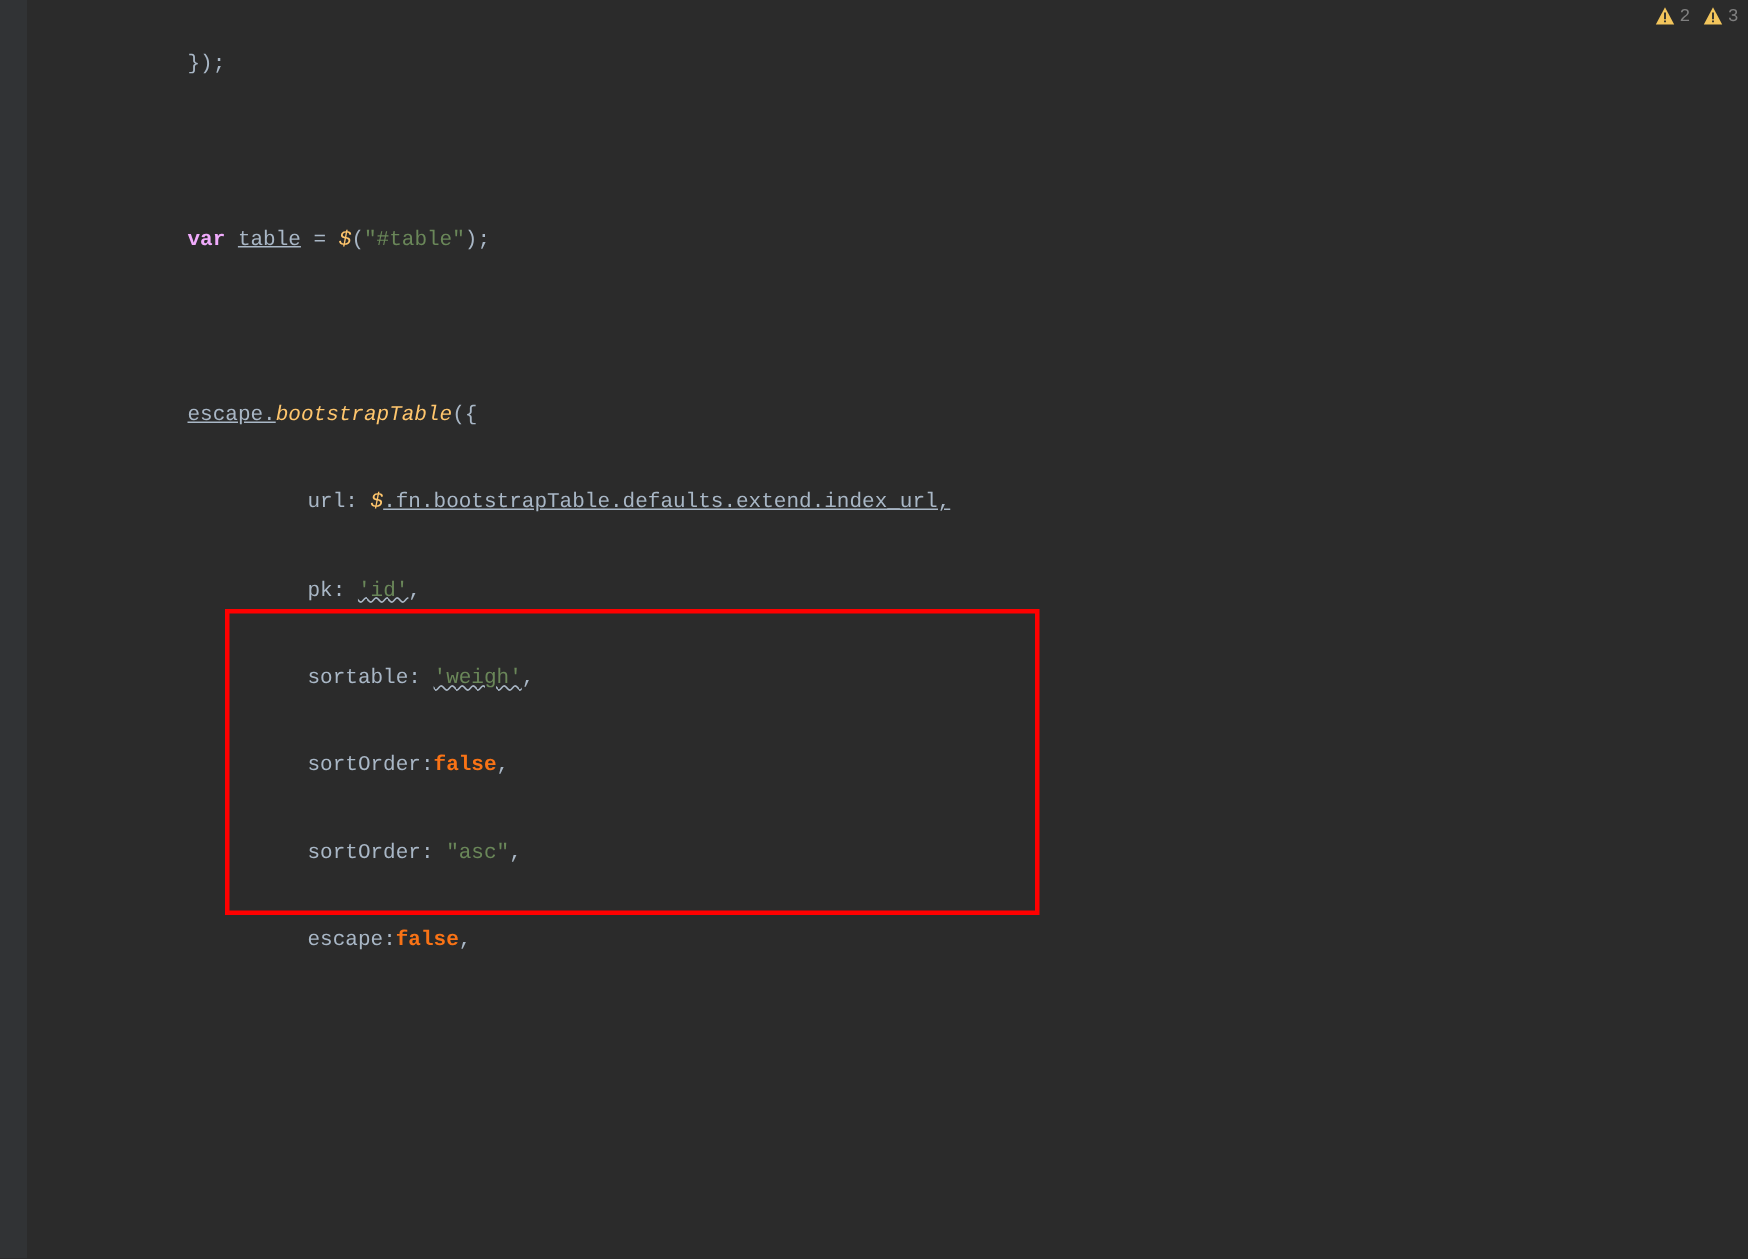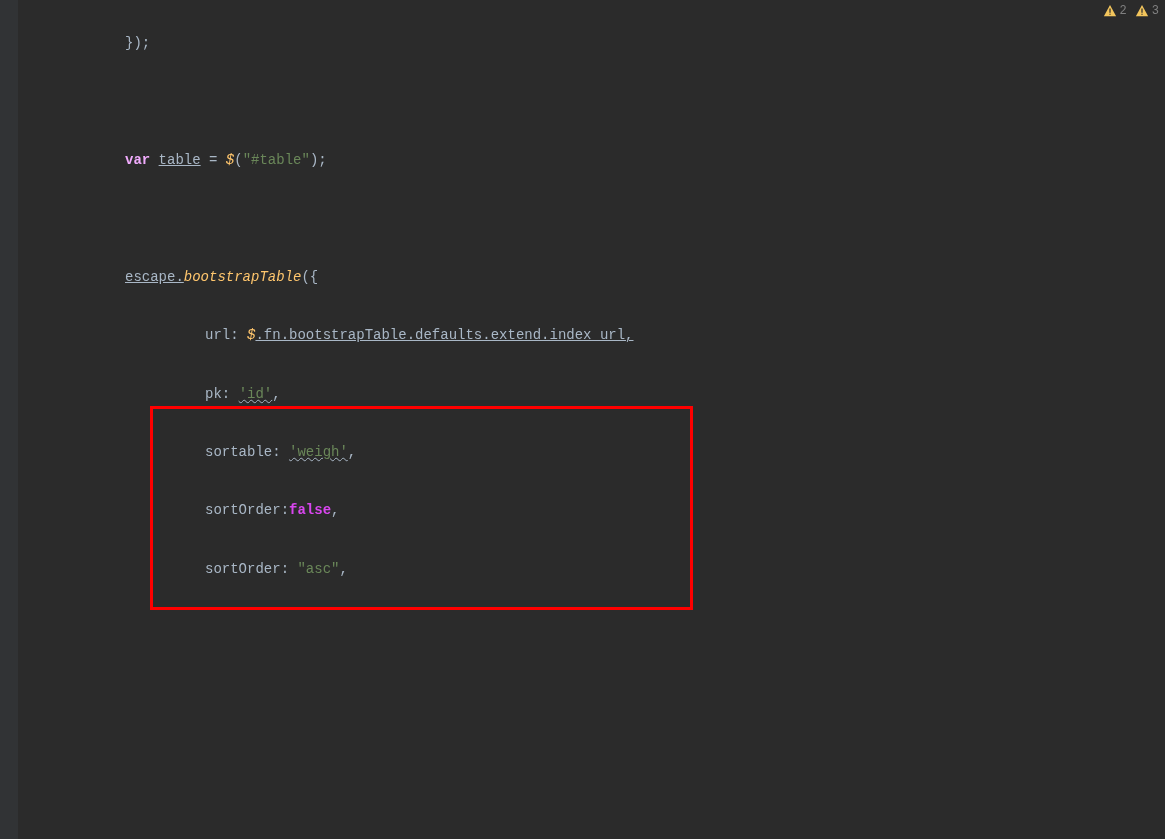--- a/index.html
+++ b/index.html
@@ -23,21 +23,21 @@
   display: block;
   padding-left: 125px;
   position: relative;
 }
 .indent1 { padding-left: 165px; margin-left: 40px; }
 
 .kw { color: #f0abfc; font-weight: bold; }
 .ident { color: #a9b7c6; text-decoration: underline; }
 .prop { color: #a9b7c6; }
 .string { color: #6a8759; }
-.bool { color: #d946ef; font-weight: bold; text-align: center; }
+.bool { color: #f97316; font-weight: bold; text-align: center; }
 .func { color: #ffc66d; font-style: italic; }
 .comment { color: #808080; }
 .jq { color: #ffc66d; font-style: italic; }
 .punc { color: #a9b7c6; }
 .squiggle { text-decoration: wavy underline #a9b7c6 1px; }
 
 .highlight-box {
   position: absolute;
   border: 3px solid #ff0000;
   left: 150px;
@@ -100,20 +100,21 @@
 <span class="line"><span class="punc">});</span></span>
 <span class="line">&nbsp;</span>
 <span class="line"><span class="kw">var </span><span class="ident">table</span><span class="punc"> = </span><span class="jq">$</span><span class="punc">(</span><span class="string">"#table"</span><span class="punc">)</span><span class="punc">;</span></span>
 <span class="line">&nbsp;</span>
 <span class="line"><span class="ident">escape.</span><span class="func">bootstrapTable</span><span class="punc">({</span></span>
 <span class="line indent1"><span class="prop">url</span><span class="punc">: </span><span class="jq">$</span><span class="ident">.fn.bootstrapTable.defaults.extend.index_url,</span></span>
 <span class="line indent1"><span class="prop">pk</span><span class="punc">: </span><span class="string squiggle">'id'</span><span class="punc">,</span></span>
 <span class="line indent1"><span class="prop">sortable</span><span class="punc">: </span><span class="string squiggle">'weigh'</span><span class="punc">,</span></span>
 <span class="line indent1"><span class="prop">sortOrder</span><span class="punc">:</span><span class="bool">false</span><span class="punc">,</span></span>
 <span class="line indent1"><span class="prop">sortOrder</span><span class="punc">: </span><span class="string">"asc"</span><span class="punc">,</span></span>
+<span class="line indent1"><span class="prop">escape</span><span class="punc">:</span><span class="bool">false</span><span class="punc">,</span></span>
 
 
 
 
 
 
 
 
 
 

